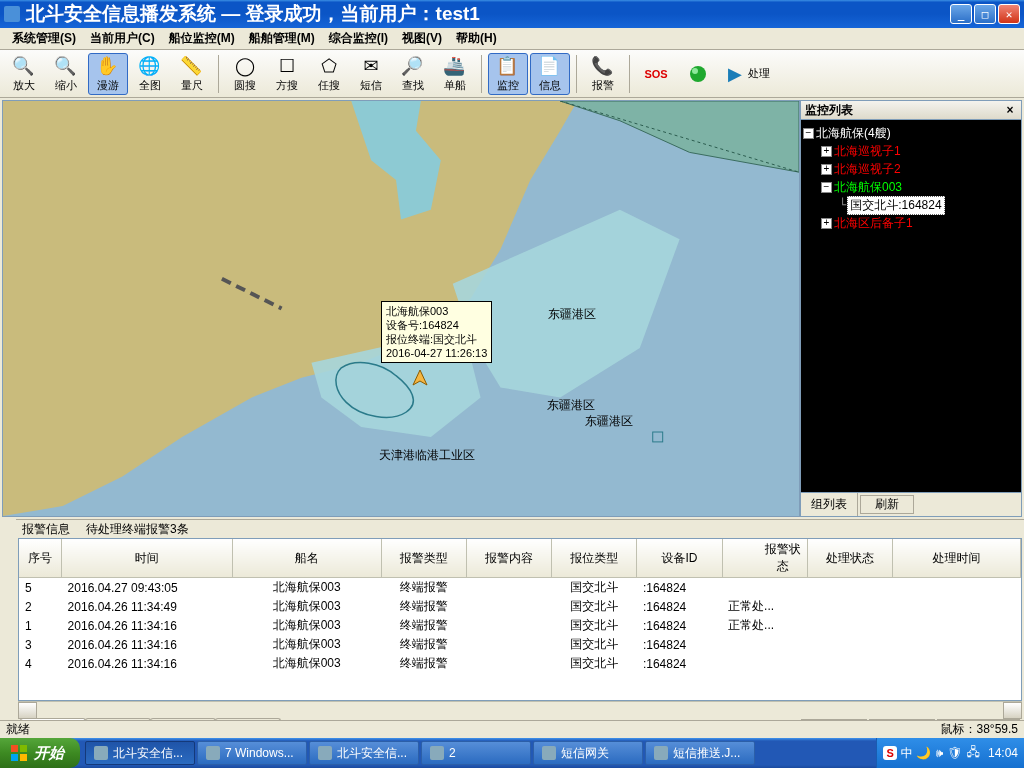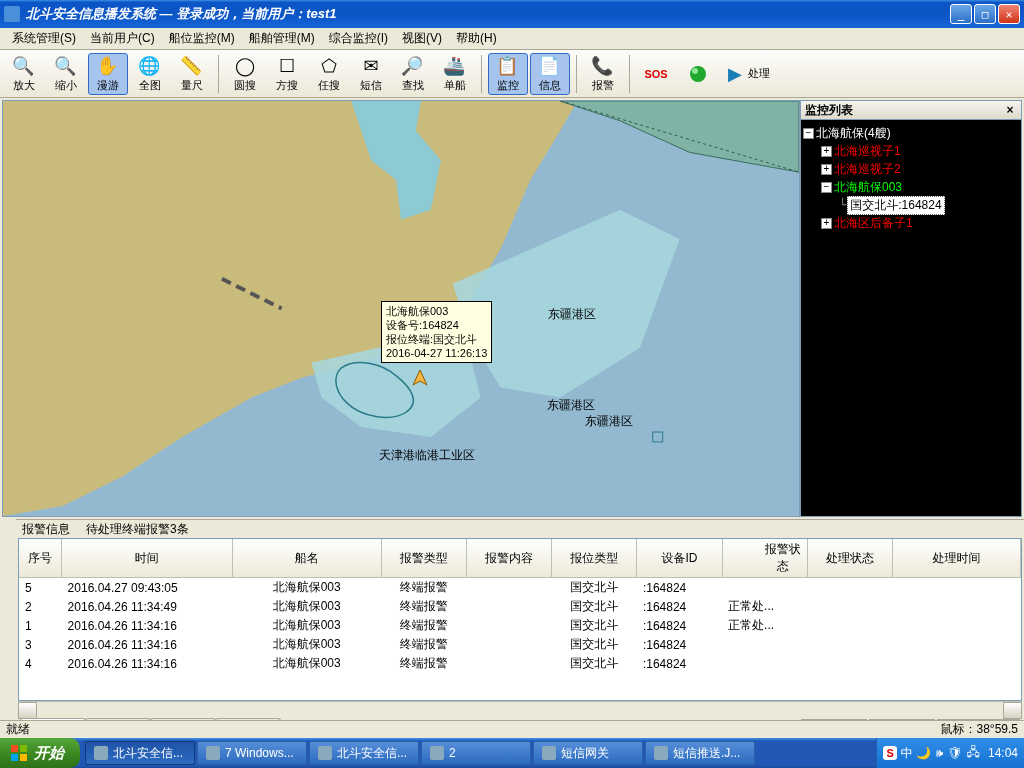--- a/index.html
+++ b/index.html
@@ -16,34 +16,34 @@
   height: 28px;
   background: linear-gradient(to bottom, #3b8fe4 0%, #0b55c6 8%, #0b55c6 50%, #1665d8 100%);
   display: flex;
   align-items: center;
   padding: 0 4px;
   color: #fff;
 }
 .titlebar .appicon {
   width: 16px; height: 16px; background: #4a90d9; border-radius: 2px; margin-right: 6px;
 }
-.titlebar .title { font-weight: bold; font-size: 13px; flex: 1; font-style: italic; }
+.titlebar .title { font-weight: bold; font-size: 19px; flex: 1; }
 .titlebar .winbtns { display: flex; gap: 2px; }
 .titlebar .winbtn {
   width: 22px; height: 20px; border: 1px solid #fff; border-radius: 3px;
   display: flex; align-items: center; justify-content: center;
   font-family: monospace; font-size: 11px; font-weight: bold;
   background: linear-gradient(to bottom, #6ba7e8, #2b6fc8);
 }
 .titlebar .winbtn.close { background: linear-gradient(to bottom, #f08575, #d13316); }
 .menubar {
   height: 22px; background: #ece9d8; display: flex; align-items: center;
   padding: 0 6px; gap: 2px; border-bottom: 1px solid #aca899;
 }
-.menubar .menuitem { padding: 2px 6px; cursor: default; }
+.menubar .menuitem { padding: 2px 6px; cursor: default; font-weight: bold; }
 .toolbar {
   height: 48px; background: linear-gradient(to bottom, #fcfcfb, #ece9d8);
   border-bottom: 1px solid #aca899; display: flex; align-items: center;
   padding: 2px 4px; gap: 2px;
 }
 .toolbar .sep { width: 1px; height: 38px; background: #aca899; margin: 0 4px; }
 .toolbtn {
   width: 40px; height: 42px; border: 1px solid transparent; border-radius: 3px;
   display: flex; flex-direction: column; align-items: center; justify-content: center;
   cursor: default; font-size: 11px;
@@ -333,20 +333,24 @@
           <span class="spacer"></span>
           <span class="lines">└</span>
           <span class="selected">国交北斗:164824</span>
         </div>
         <div class="tree-row red">
           <span class="spacer"></span>
           <span class="exp">+</span>
           <span>北海区后备子1</span>
         </div>
       </div>
+    <div class="panel-bottom">
+      <div class="ptab">组列表</div>
+      <div class="ptab btn">刷新</div>
+    </div>
   </div>
 </div>
 
 <div class="alarm-area">
   <div class="alarm-head">
     <span class="primary">报警信息</span>
     <span>待处理终端报警3条</span>
   </div>
   <div class="table-wrap">
     <table class="alarm" id="alarm-table">

